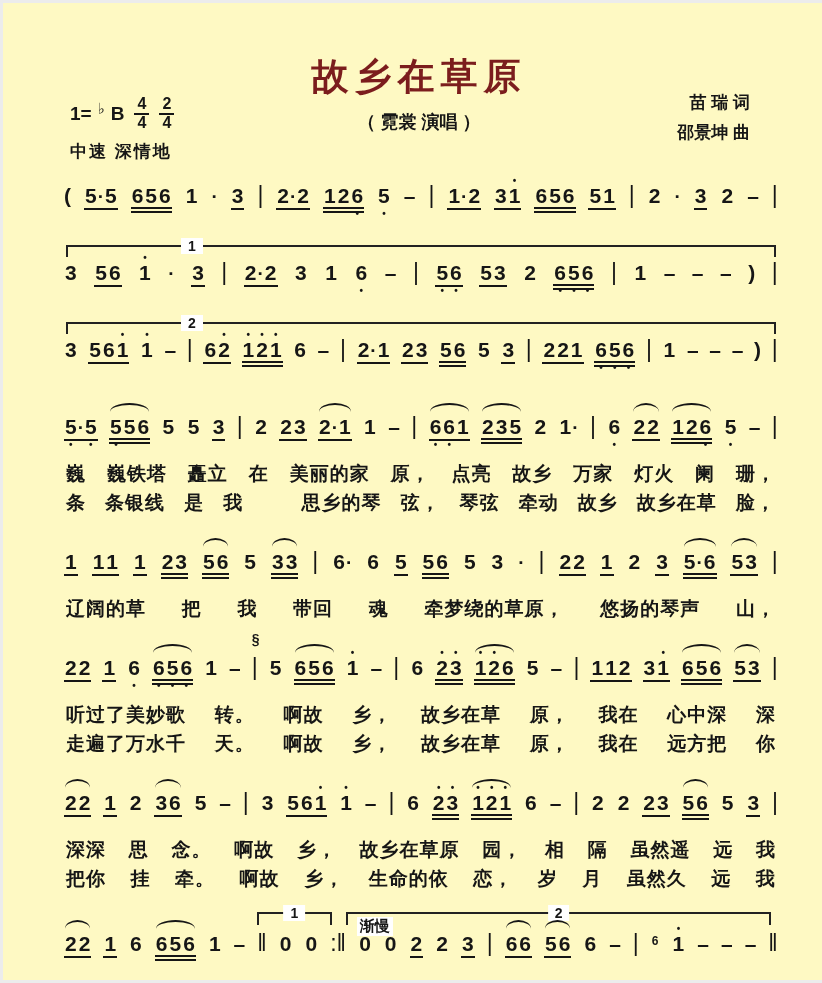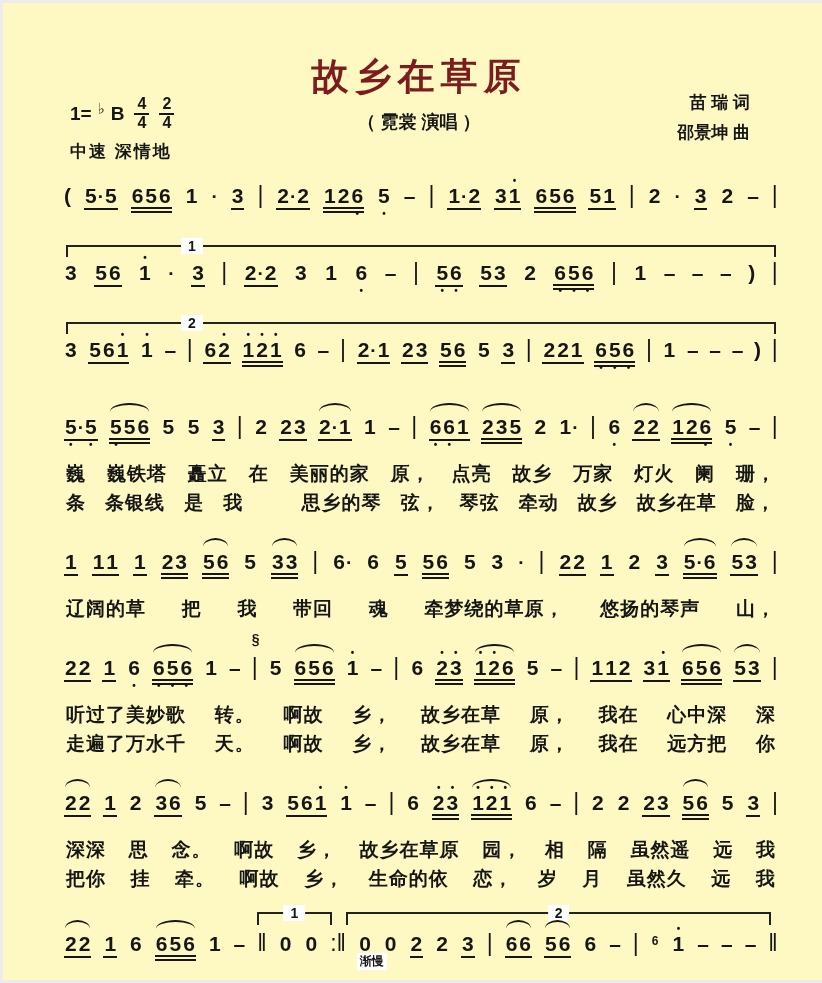--- a/index.html
+++ b/index.html
@@ -44,21 +44,21 @@
   .grace .n{font-size:12px;top:-6px;}
   
   .volta-full{position:relative;height:10px;margin:2px 2px -12px 2px;
               border-top:2px solid #222;border-left:2px solid #222;border-right:2px solid #222;}
   .vlabel{position:absolute;top:-9px;left:16%;background:#fff;padding:0 7px;
           font-size:14px;font-weight:700;}
   
   .v8{position:relative;height:20px;margin-bottom:-14px;}
   .vbox{position:absolute;top:2px;height:11px;border:2px solid #222;border-bottom:none;}
   .vbox .vlabel{left:50%;transform:translateX(-50%);top:-9px;}
-  .rit{position:absolute;font-size:12px;font-weight:700;background:#fff;padding:0 3px;margin-top:36px;}
+  .rit{position:absolute;font-size:15px;font-weight:700;background:#fff;padding:0 3px;}
   
   .lyr{display:flex;justify-content:space-between;align-items:baseline;
        font-size:19px;font-weight:700;margin:3px 2px 0 2px;letter-spacing:1px;}
   .lyr span{white-space:pre;}
 </style>
 </head>
 <body>
 
 <div class="page">
 

